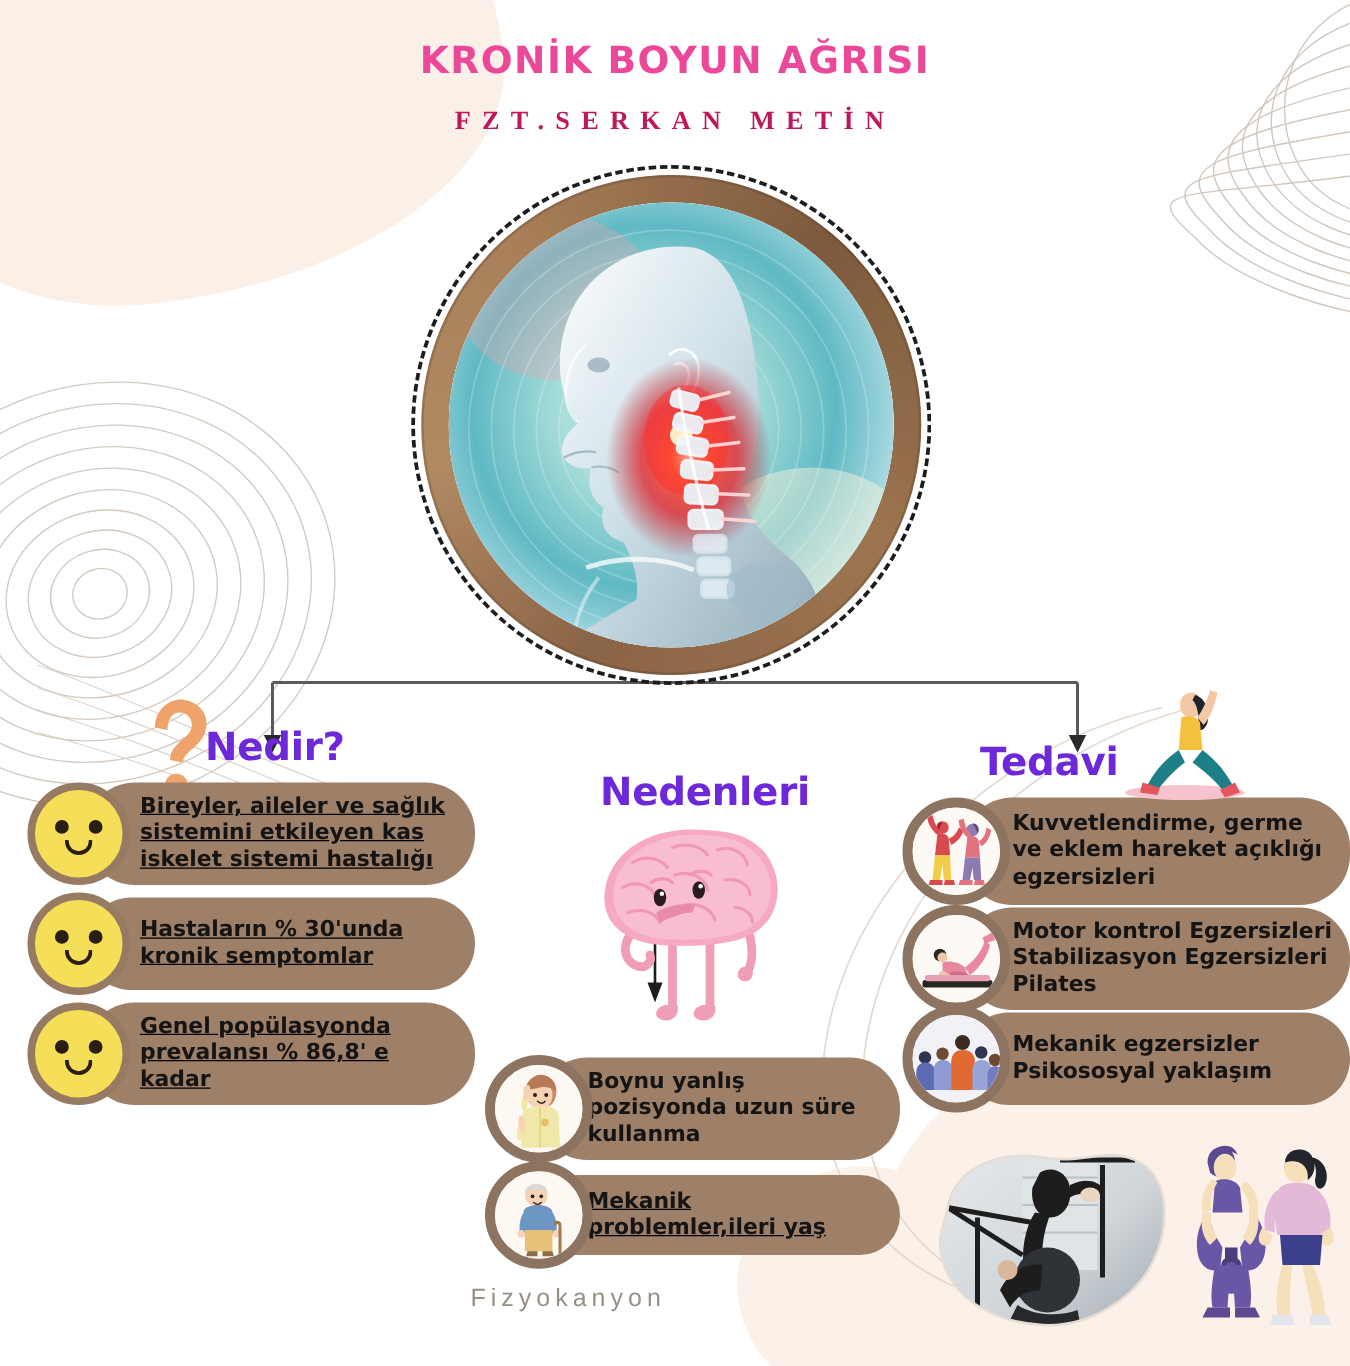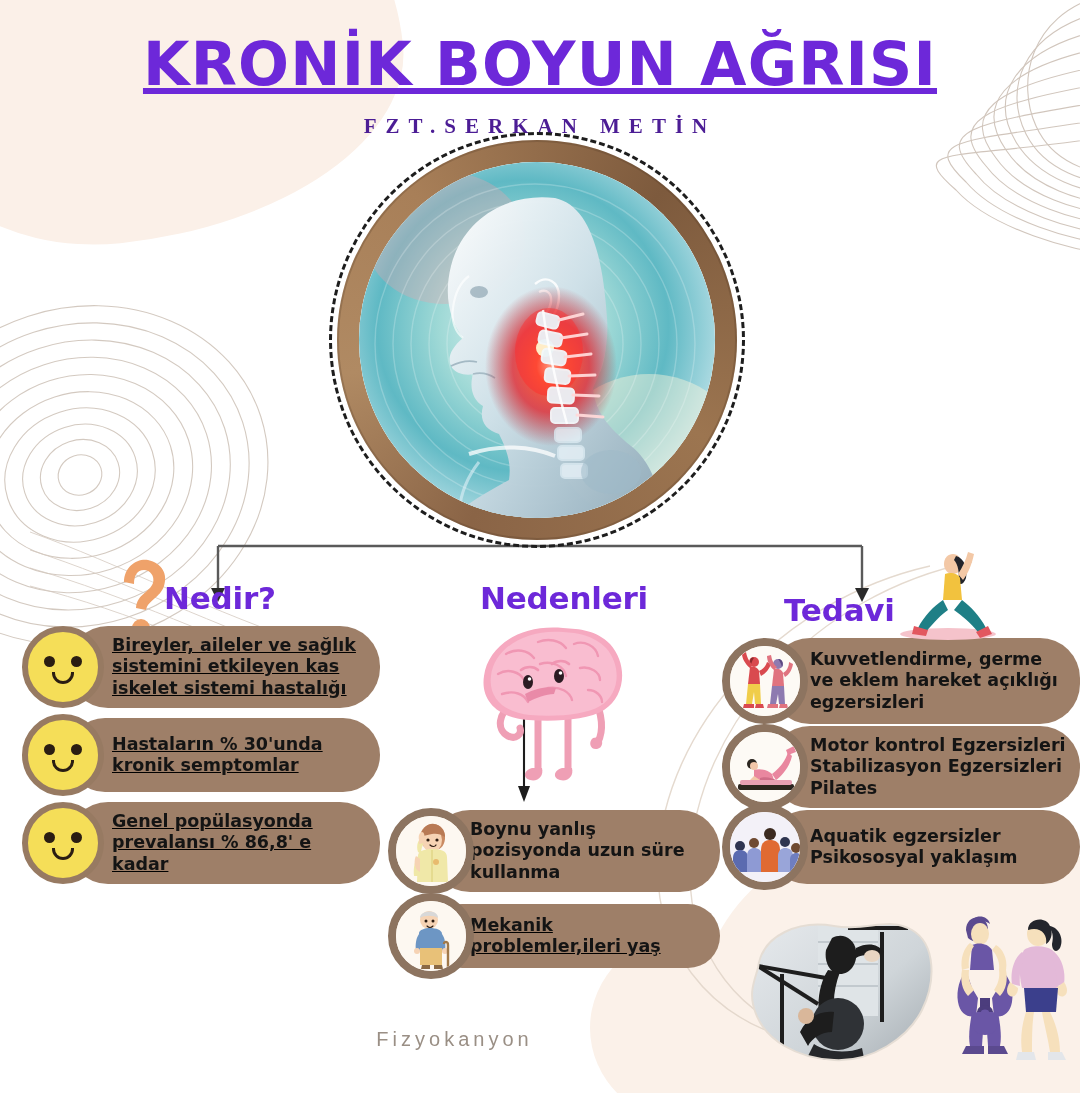--- a/index.html
+++ b/index.html
@@ -59,32 +59,31 @@
   
   .header {
     position: absolute;
     left: 0; top: 34px; width: 1080px;
     text-align: center;
     z-index: 4;
   }
   .title {
     font-family: "DejaVu Sans", sans-serif;
     font-weight: 800;
-    font-size: 60px;
+    font-size: 30px;
     letter-spacing: 1.2px;
-    color: #6d28d9;
+    color: #ec4899;
     line-height: 1;
-    text-decoration: underline;
   }
   .subtitle {
     font-family: "Liberation Serif", serif;
     font-weight: 700;
     font-size: 21px;
     letter-spacing: 9px;
-    color: #4c1d95;
+    color: #be185d;
     margin-top: 20px;
   }
 
   
   .hero-wrap {
     position: absolute;
     left: 337px; top: 140px;
     width: 400px; height: 400px;
     z-index: 4;
   }
@@ -186,21 +185,21 @@
     position: absolute;
     left: 50%; top: 40px;
     transform: translateX(-50%);
     width: 22px; height: 12px;
     border: 3px solid #2a1d12;
     border-top: none;
     border-radius: 0 0 22px 22px;
   }
 
   
-  .col-nedenleri { left: 388px; top: 580px; width: 350px; }
+  .col-nedenleri { left: 388px; top: 616px; width: 350px; }
   .col-nedenleri .col-head { margin-left: 92px; }
   .brain-holder {
     position: relative;
     width: 350px; height: 180px;
     margin-top: 2px;
   }
   .row-mid { position: relative; width: 342px; margin-top: 12px; }
   .row-mid .pill {
     margin-left: 42px;
     width: 290px;
@@ -671,21 +670,21 @@
             <circle cx="40" cy="22" r="6" fill="#3b2a20"></circle>
             <path d="M31 38 C31 30 36 28 40 28 C45 28 50 30 50 38 L50 60 L31 60 Z" fill="#e06a32"></path>
             <circle cx="55" cy="30" r="5" fill="#2f3550"></circle>
             <path d="M48 44 C48 38 52 36 55 36 C59 36 63 38 63 44 L63 60 L48 60 Z" fill="#99a5d9"></path>
             <circle cx="66" cy="36" r="5" fill="#6f4a32"></circle>
             <path d="M60 48 C60 43 63 41 66 41 C69 41 72 43 72 48 L72 60 L60 60 Z" fill="#6f7ec0"></path>
           </g>
         </svg>
       </div>
       <div class="pill" style="min-height:74px;">
-        <span class="pill-text">Aquatik egzersizler Psikososyal yaklaşım</span>
+        <span class="pill-text">Mekanik egzersizler Psikososyal yaklaşım</span>
       </div>
     </div>
   </div>
 
   <svg class="photo-collage" viewBox="0 0 358 172">
     <defs>
       <clipPath id="blobclip">
         <path d="M36 56 C40 22 78 8 112 14 C146 20 166 4 190 18 C214 32 214 70 200 98
                  C186 126 150 150 112 148 C74 146 44 128 34 102 C26 82 32 70 36 56 Z"></path>
       </clipPath>

